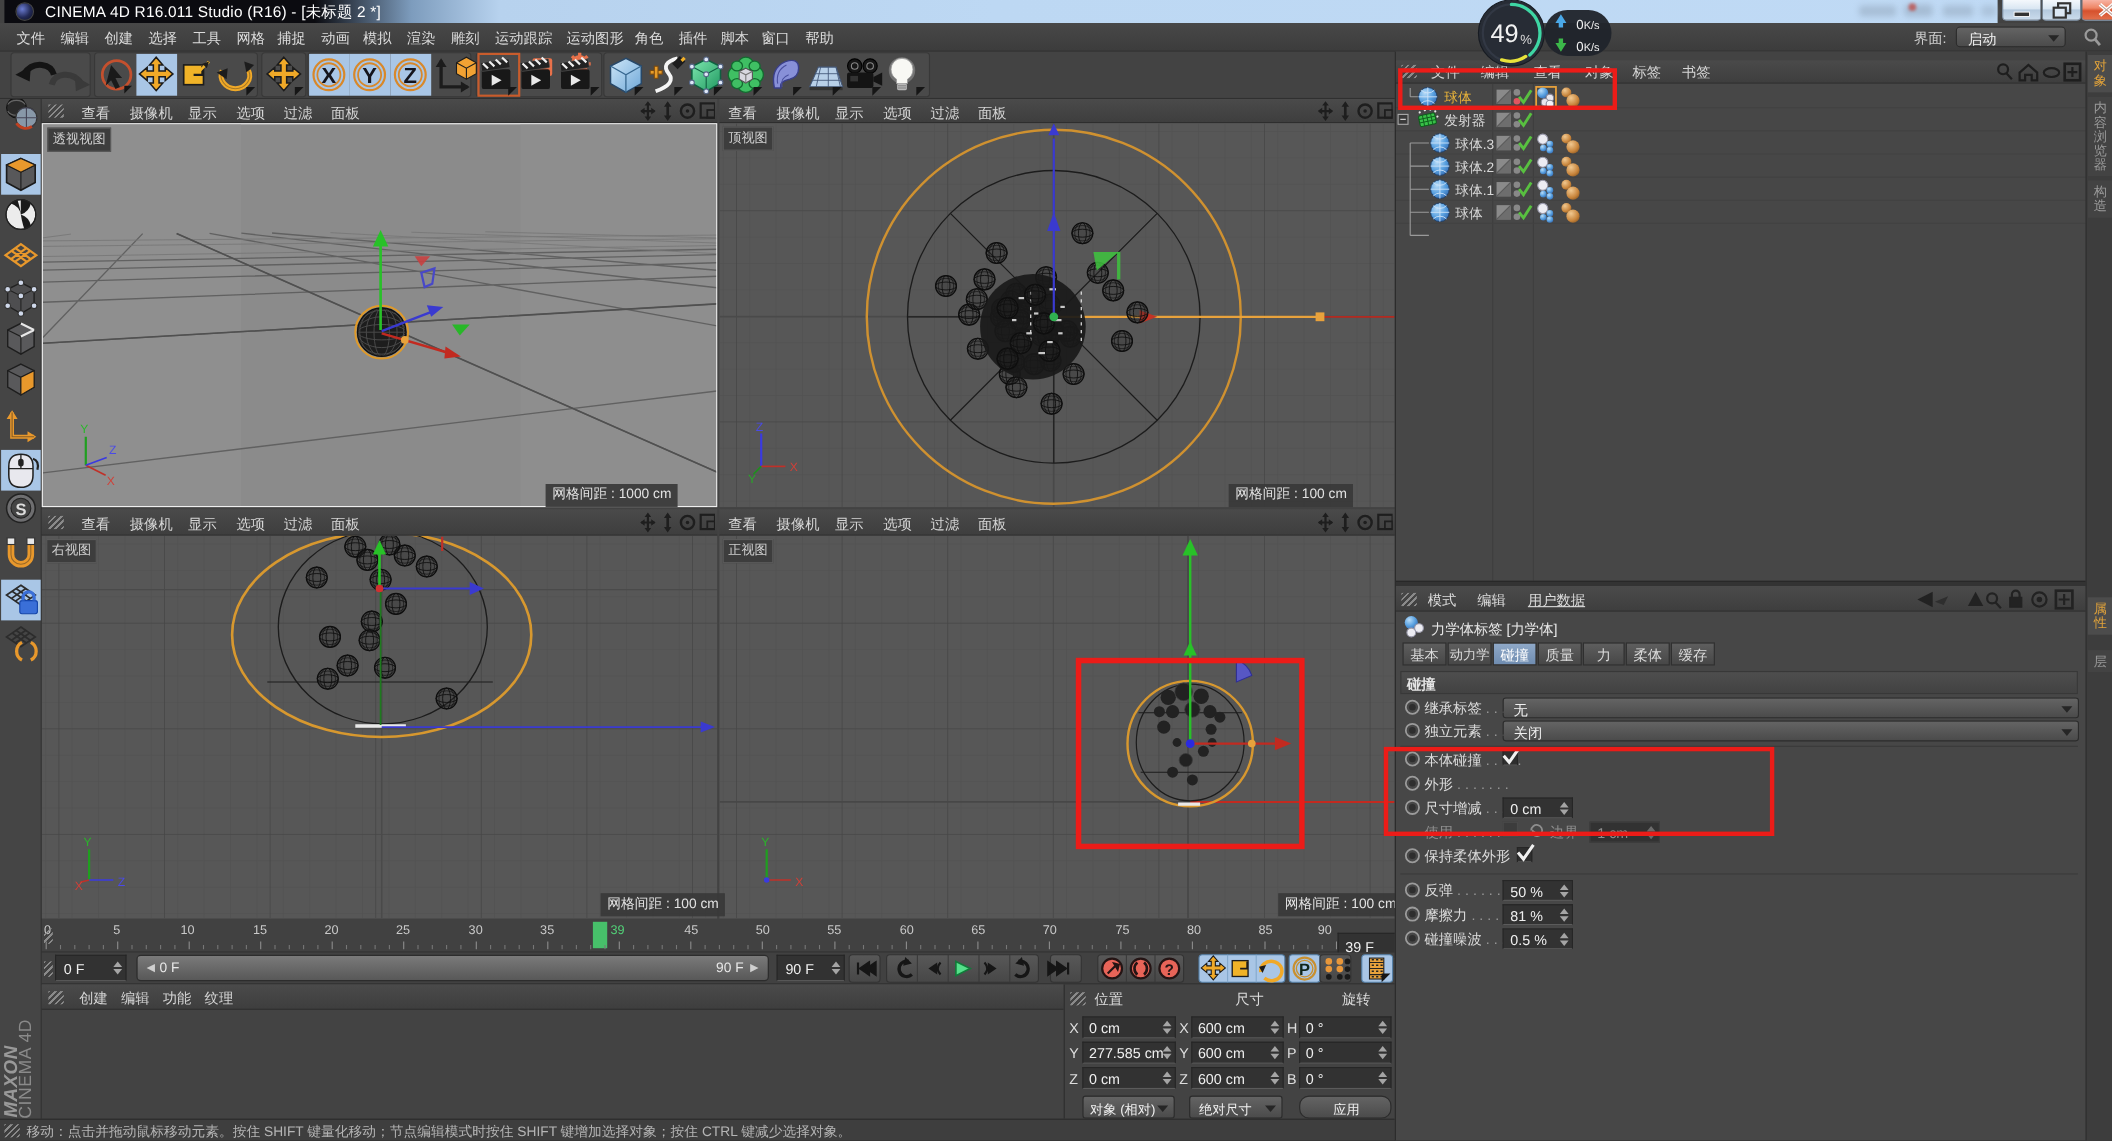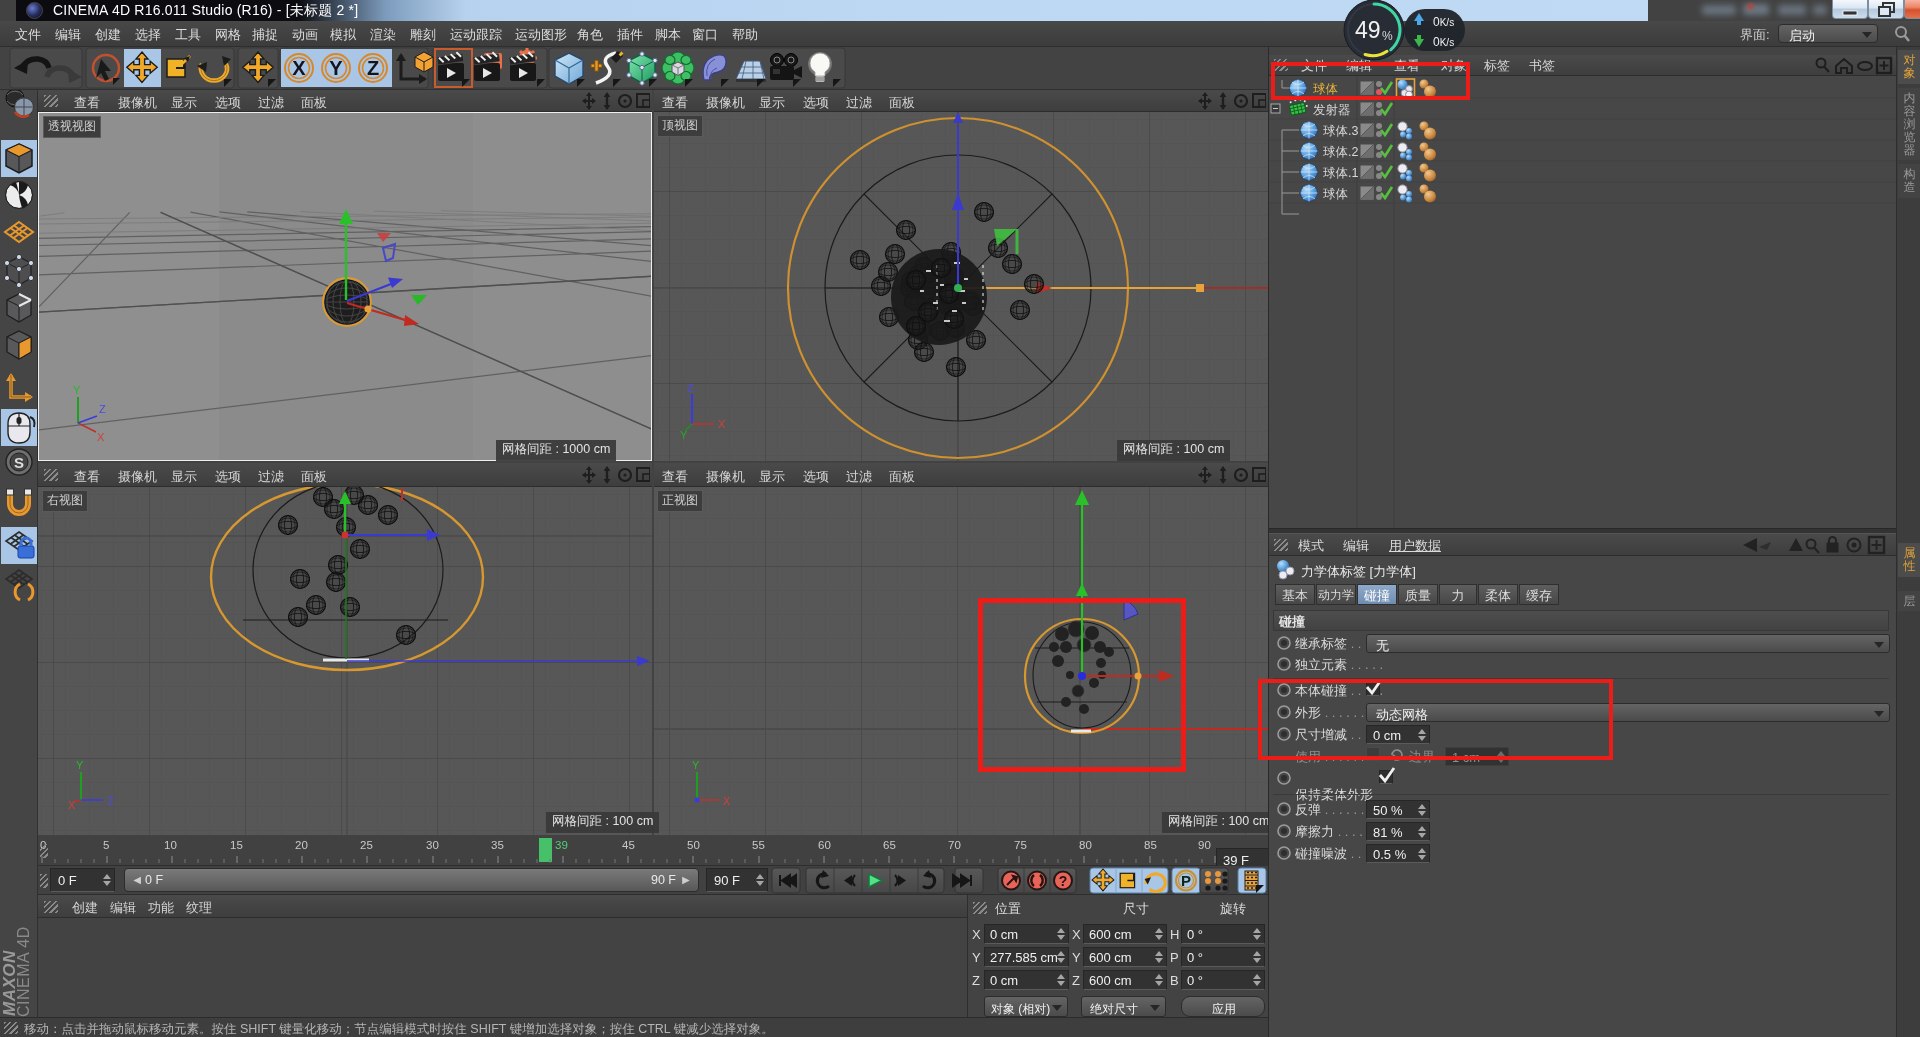--- a/index.html
+++ b/index.html
@@ -1,20 +1,20 @@
 <!DOCTYPE html>
 <html><head><meta charset="utf-8">
 <style>
 html,body{margin:0;padding:0;background:#222;}
 #root{position:relative;width:1920px;height:1037px;overflow:hidden;
   font-family:"Liberation Sans",sans-serif;background:#424242;-webkit-font-smoothing:antialiased;}
 #root *{box-sizing:border-box;}
 .abs{position:absolute;}
 
-#title{left:16px;top:0;width:1632px;height:21px;
+#title{left:4px;top:0;width:1812px;height:21px;
  background:linear-gradient(to right,#0b0b10 0px,#0b0b10 282px,#7d9cbd 370px,#b7d2ee 450px,#bdd8f3 900px,#c0daf5 1920px);}
 #title .ttxt{position:absolute;left:37px;top:2px;font-size:14px;color:#fff;letter-spacing:0.2px;}
 #c4dlogo{position:absolute;left:10px;top:2px;width:17px;height:17px;border-radius:50%;
  background:radial-gradient(circle at 35% 35%,#6a7bd0 0%,#232a56 55%,#0c0f22 100%);border:1px solid #444;}
 .winbtn{position:absolute;top:0;height:19px;border:1px solid #7e8ea0;border-top:none;}
 #btnmin{left:1816px;width:36px;border-radius:0 0 4px 4px;background:linear-gradient(#f4f8fc 0%,#d9e6f2 45%,#b4c9de 50%,#cbdcec 100%);}
 #btnmax{left:1852px;width:36px;border-radius:0 0 4px 4px;background:linear-gradient(#f4f8fc 0%,#d9e6f2 45%,#b4c9de 50%,#cbdcec 100%);}
 #btncls{left:1888px;width:46px;border-radius:0 0 4px 4px;background:linear-gradient(#f7b3a4 0%,#ee8565 40%,#d6512d 55%,#e2704c 100%);}
 
 #menubar{left:0;top:21px;width:1920px;height:26px;background:linear-gradient(#484848,#3c3c3c);
@@ -1199,48 +1199,48 @@
             <circle cx="8" cy="198" r="3"></circle>
             <circle cx="8" cy="220" r="3"></circle>
         </g>
       </svg>
       <span style="position:absolute;left:26px;top:101px;">继承标签 <span style="color:#999">. . . . .</span></span>
       <div class="fdrop" style="left:97px;top:100px;width:524px;height:19px;">
           <span style="position:absolute;left:9px;top:2px;">无</span>
           <span class="darr"></span>
         </div>
       <span style="position:absolute;left:26px;top:122px;">独立元素 <span style="color:#999">. . . . .</span></span>
+      <div class="fdrop" style="left:97px;top:121px;width:524px;height:19px;">
+          <span style="position:absolute;left:9px;top:2px;">关闭</span>
+          <span class="darr"></span>
+        </div>
       <div style="position:absolute;left:4px;top:144px;width:616px;border-top:1px solid #3a3a3a;"></div>
       <span style="position:absolute;left:26px;top:148px;">本体碰撞 <span style="color:#999">. . . . .</span></span>
       <div class="ffield" style="left:97px;top:148px;width:14px;height:14px;background:#2e2e2e;"></div>
       <svg width="20" height="18" style="position:absolute;left:95px;top:144px">
           <path d="M3 9 l5 6 9 -13" stroke="#f0f0f0" stroke-width="2.8" fill="none"></path>
         </svg>
       <span style="position:absolute;left:26px;top:170px;">外形 <span style="color:#999">. . . . . . .</span></span>
-      <div class="fdrop" style="left:97px;top:169px;width:524px;height:19px;">
-          <span style="position:absolute;left:9px;top:2px;">动态网格</span>
-          <span class="darr"></span>
-        </div>
       <span style="position:absolute;left:26px;top:192px;">尺寸增减 <span style="color:#999">. . . . .</span></span>
       <div class="ffield" style="left:97px;top:191px;width:64px;height:19px;">
           <span style="position:absolute;left:6px;top:2px;">0 cm</span>
           <span class="spn"></span>
         </div>
       <span style="position:absolute;left:26px;top:214px;color:#8e8e8e;">使用 <span>. . . . . . .</span></span>
       <div class="ffield" style="left:97px;top:213px;width:14px;height:14px;background:#3c3c3c;border-color:#4a4a4a;"></div>
       <svg width="16" height="16" style="position:absolute;left:120px;top:213px">
           <path d="M3 8 a5 5 0 1 1 2 4" fill="none" stroke="#8e8e8e" stroke-width="1.6"></path>
           <path d="M3 12 l1 -5 4 3 z" fill="#8e8e8e"></path>
         </svg>
       <span style="position:absolute;left:140px;top:214px;color:#8e8e8e;">边界</span>
       <div class="ffield" style="left:176px;top:213px;width:64px;height:19px;border-color:#3e3e3e;">
           <span style="position:absolute;left:6px;top:2px;color:#8e8e8e;">1 cm</span>
           <span class="spn" style="opacity:0.5"></span>
         </div>
-      <span style="position:absolute;left:26px;top:252px;">保持柔体外形</span>
+      <span style="position:absolute;left:26px;top:236px;">保持柔体外形</span>
       <div class="ffield" style="left:110px;top:236px;width:14px;height:14px;background:#2e2e2e;"></div>
       <svg width="20" height="18" style="position:absolute;left:108px;top:232px">
           <path d="M3 9 l5 6 9 -13" stroke="#f0f0f0" stroke-width="2.8" fill="none"></path>
         </svg>
       <div style="position:absolute;left:4px;top:260px;width:616px;border-top:1px solid #3a3a3a;"></div>
       <span style="position:absolute;left:26px;top:267px;">反弹 <span style="color:#999">. . . . . . .</span></span>
       <div class="ffield" style="left:97px;top:266px;width:64px;height:19px;">
           <span style="position:absolute;left:6px;top:2px;">50 %</span>
           <span class="spn"></span>
         </div>

